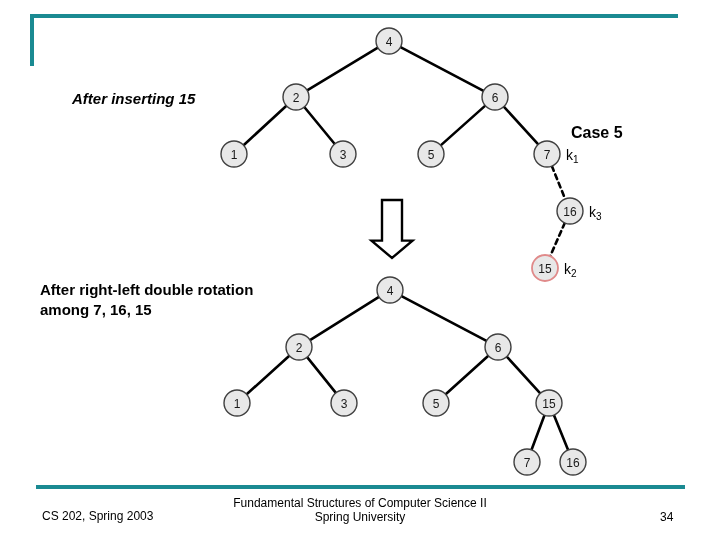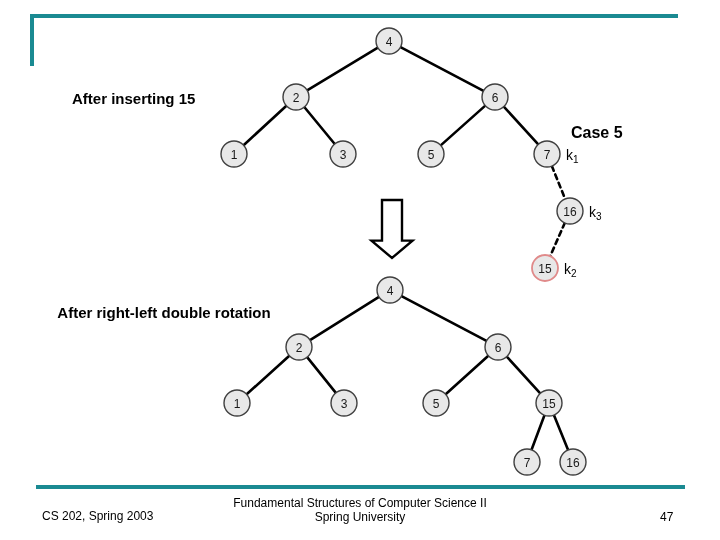--- a/index.html
+++ b/index.html
@@ -43,25 +43,26 @@
     position: absolute;
     font-weight: bold;
     font-size: 15px;
     color: #000000;
     white-space: nowrap;
     line-height: 20px;
   }
   #caption-insert {
     left: 72px;
     top: 89px;
+    font-style: italic;
   }
   #caption-rotation {
     left: 40px;
-    top: 303px;
-    text-align: center;
+    top: 280px;
+    text-align: left;
     width: 248px;
     white-space: normal;
   }
   #case-label {
     position: absolute;
     left: 571px;
     top: 124px;
     font-weight: bold;
     font-size: 16px;
     color: #000000;
@@ -141,20 +142,21 @@
 <div id="slide">
 
   <div class="rule-top-h"></div>
   <div class="rule-top-v"></div>
   <div class="rule-bottom"></div>
 
   <div class="caption" id="caption-insert">After inserting 15</div>
 
   <div class="caption" id="caption-rotation">
     <div>After right-left double rotation</div>
+    <div>among 7, 16, 15</div>
   </div>
 
   <div id="case-label">Case 5</div>
 
   <svg class="tree-layer" viewBox="0 0 720 540">
     <g id="edges-top">
         <line x1="377.86317212636493" y1="47.706046891651226" x2="307.13682787363507" y2="90.29395310834877" class="edge"></line>
         <line x1="400.4945139929584" y1="47.07257343024218" x2="483.5054860070416" y2="90.92742656975783" class="edge"></line>
         <line x1="286.4298209776879" y1="105.79839039148051" x2="243.57017902231215" y2="145.20160960851948" class="edge"></line>
         <line x1="304.2703605757407" y1="107.03001176206855" x2="334.7296394242593" y2="143.96998823793146" class="edge"></line>
@@ -259,15 +261,15 @@
       </g>
   </svg>
 
   <div class="footer-text" id="footer-left">CS 202, Spring 2003</div>
 
   <div class="footer-text" id="footer-center">
     <div>Fundamental Structures of Computer Science II</div>
     <div>Spring University</div>
   </div>
 
-  <div class="footer-text" id="footer-page">47</div>
+  <div class="footer-text" id="footer-page">34</div>
 
 </div>
 
 </body></html>

